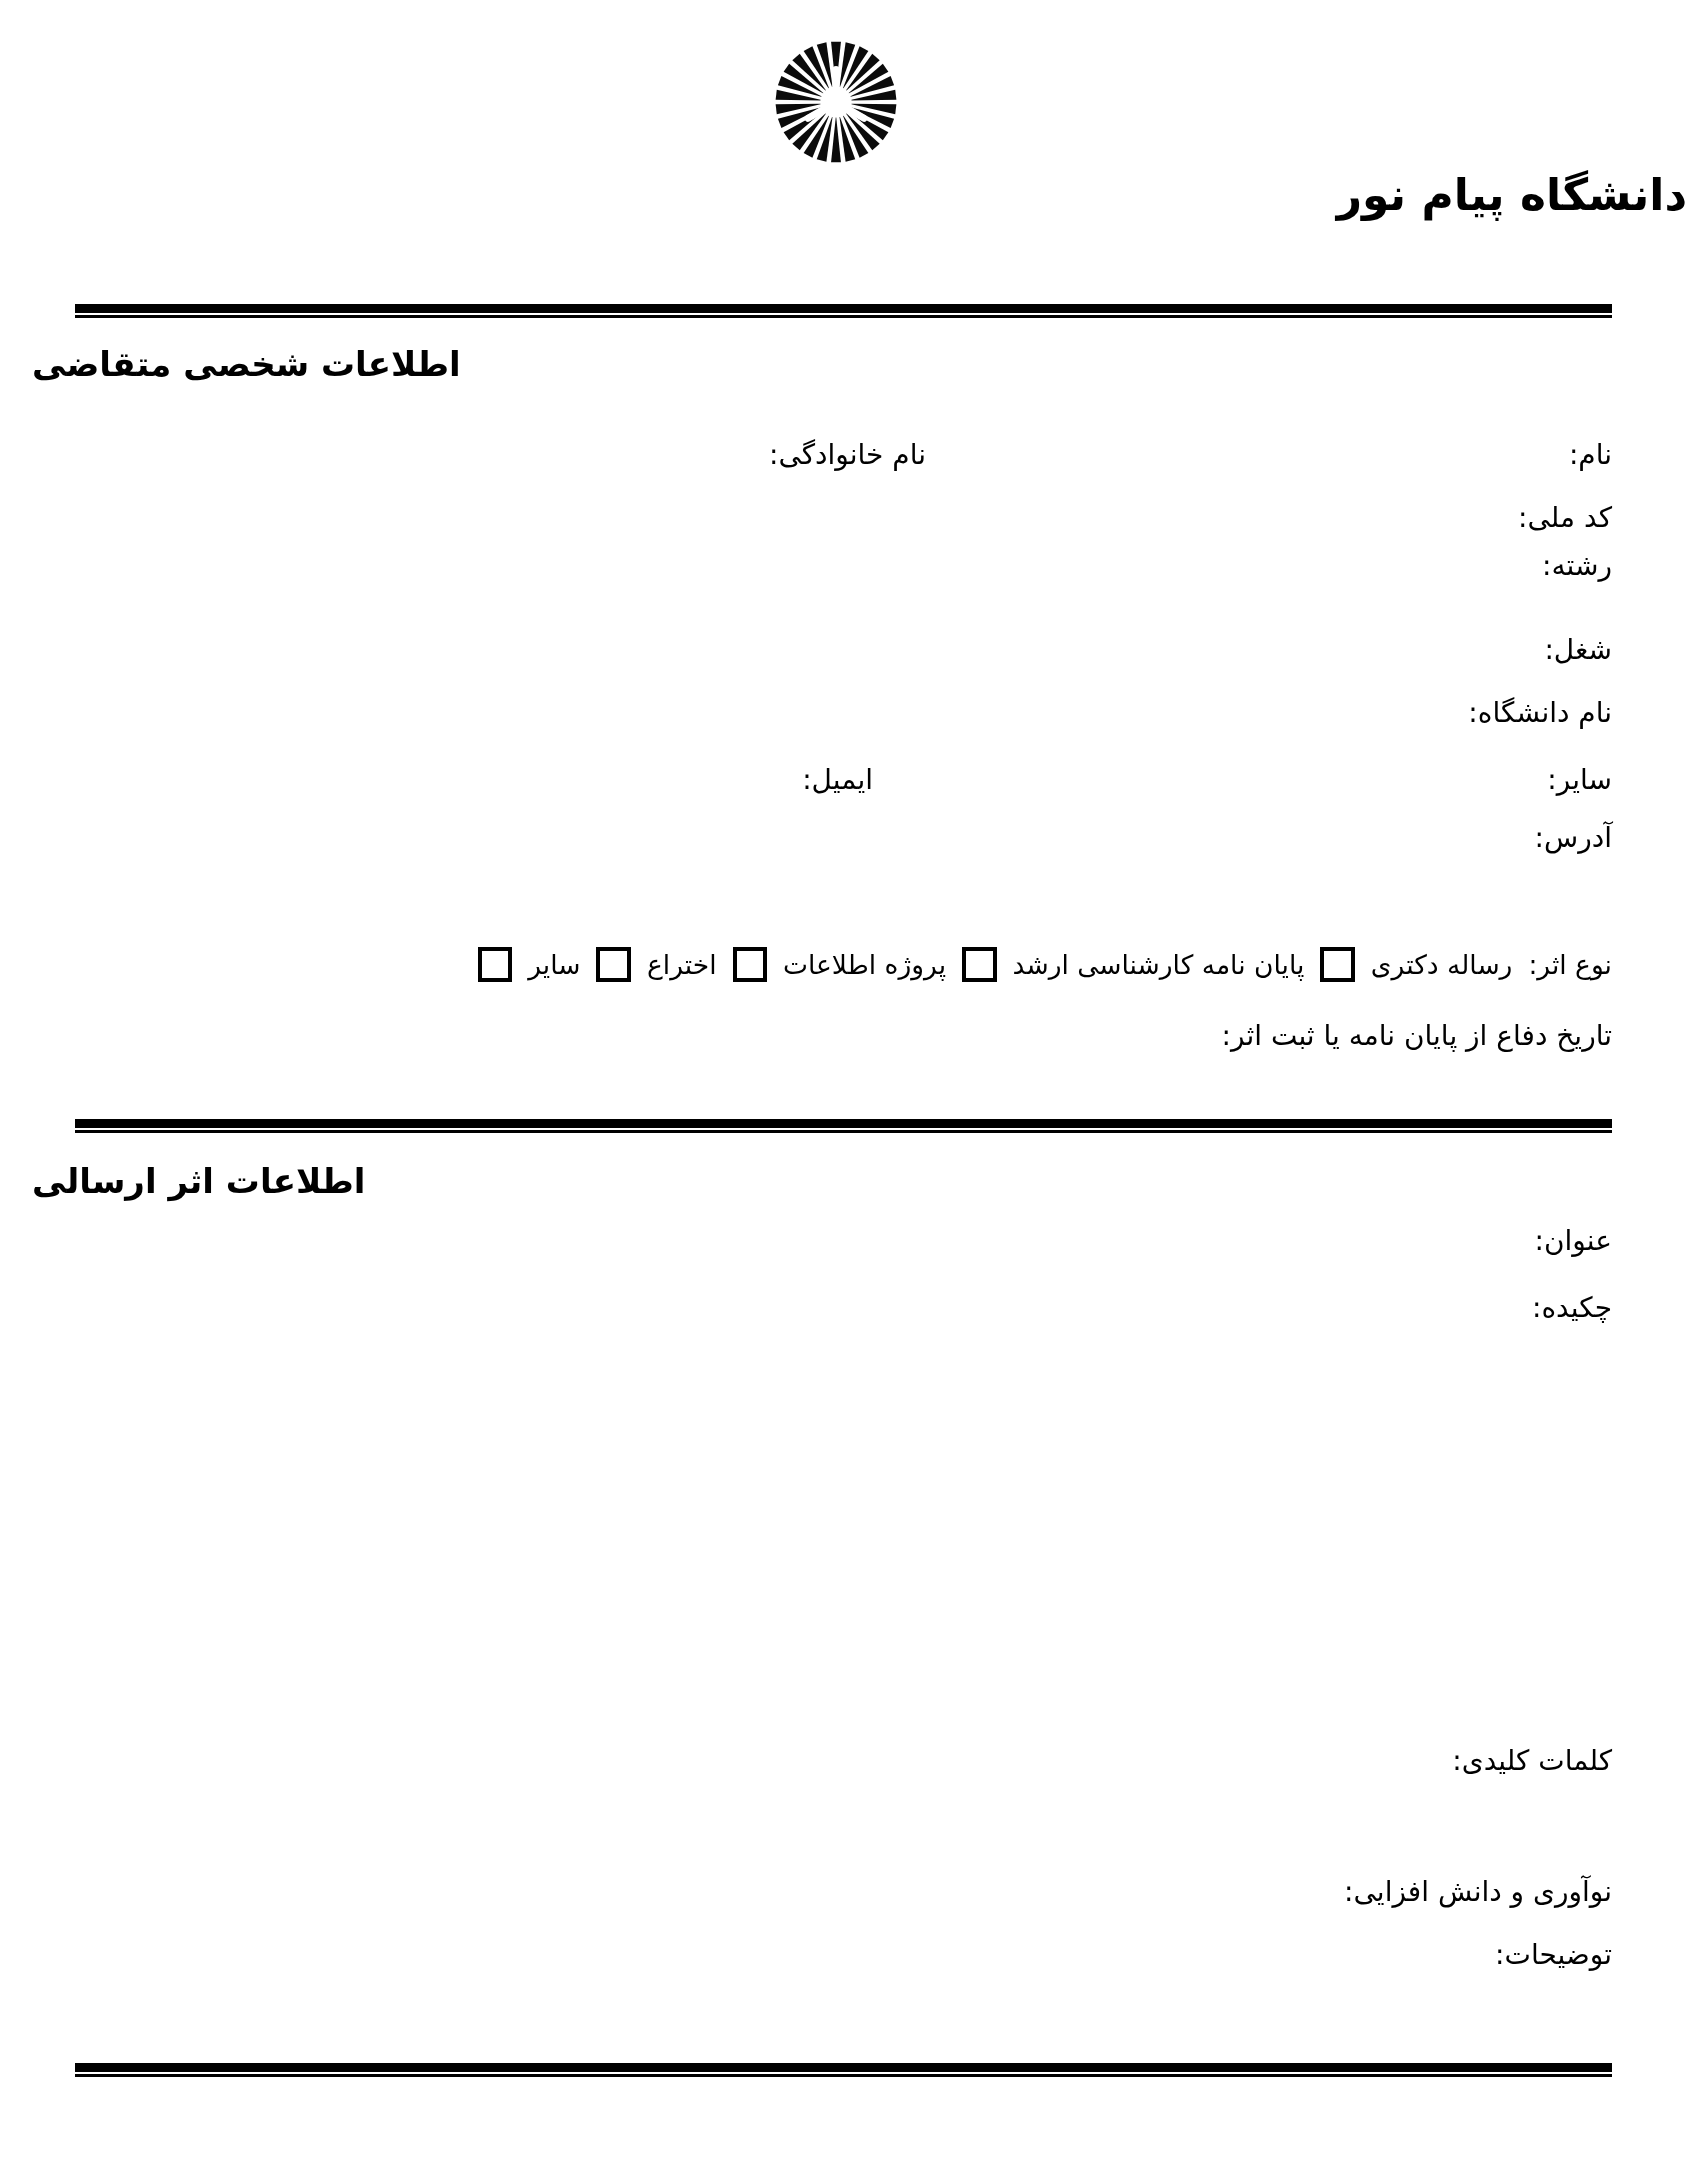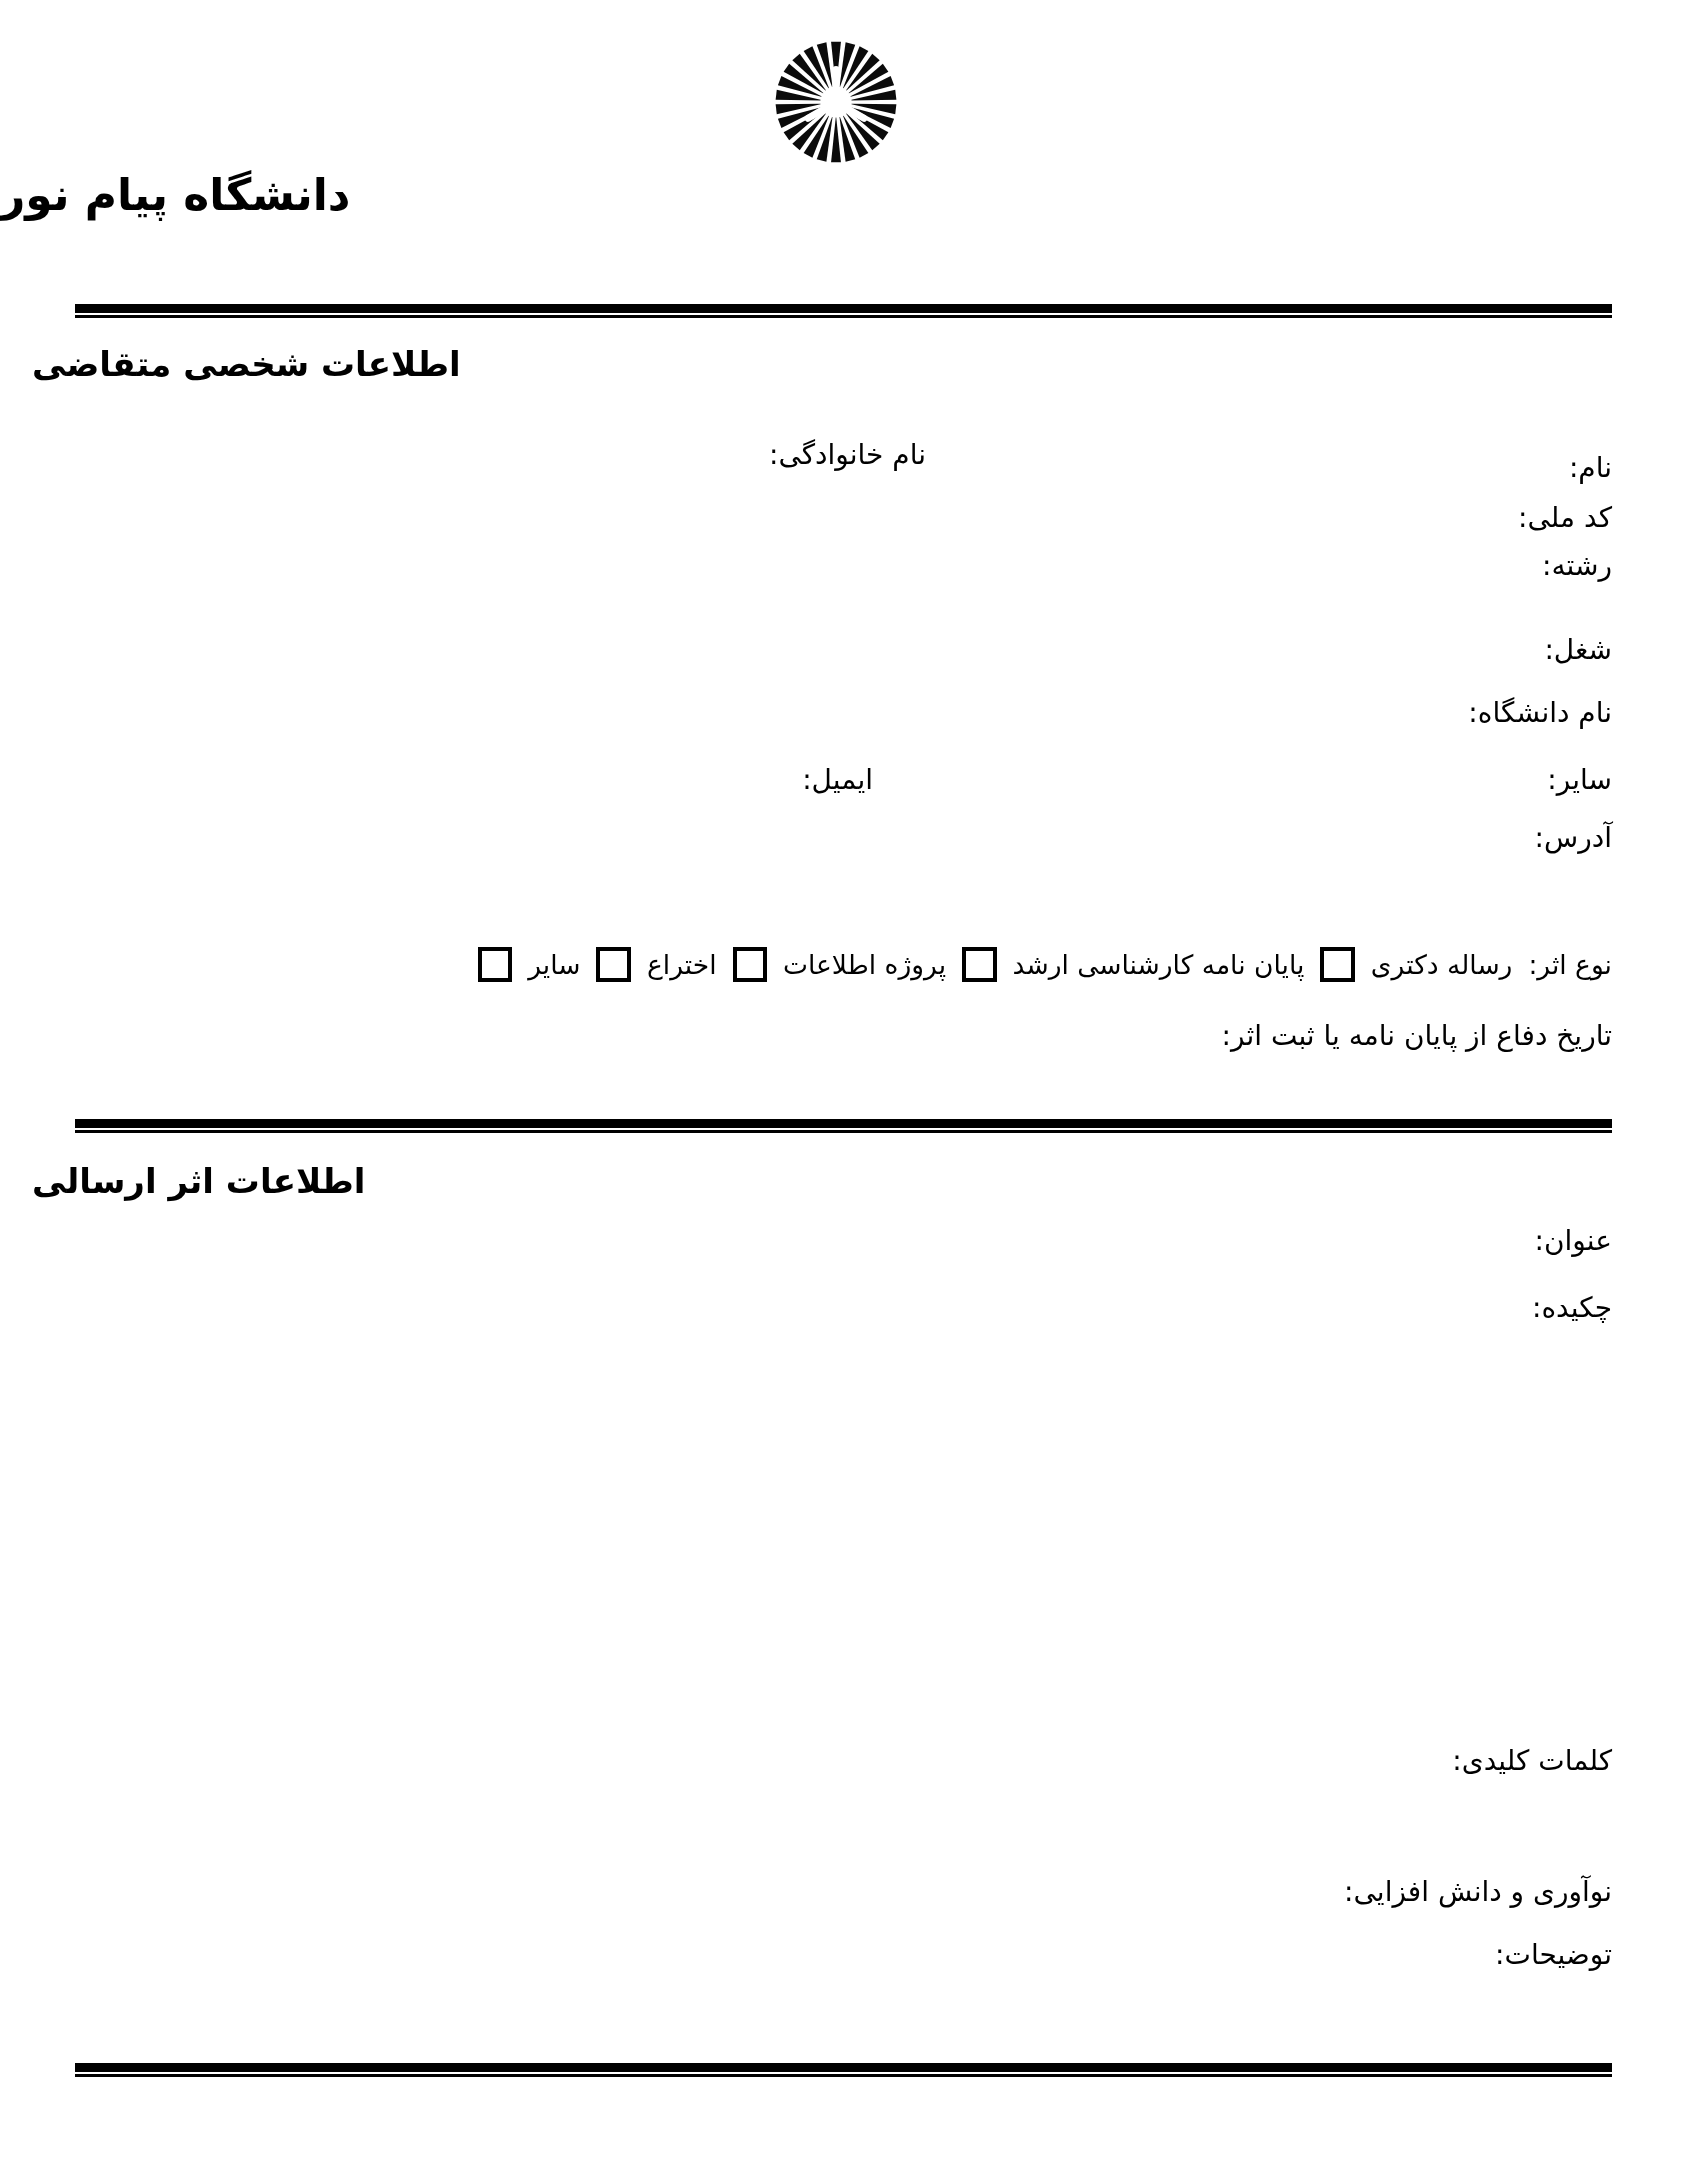--- a/index.html
+++ b/index.html
@@ -8,21 +8,21 @@
     width:1687px;height:2183px;
     background:#ffffff;
     color:#000;
     font-family:"DejaVu Sans", sans-serif;
     overflow:hidden;
     direction:rtl;
   }
   .logo-burst{position:absolute;top:37px;left:771px;width:130px;height:130px;}
   .logo-wordmark{
     position:absolute;top:169px;left:0;width:100%;
-    text-align:left;font-size:44px;font-weight:bold;
+    text-align:right;font-size:44px;font-weight:bold;
     letter-spacing:-0.7px;
   }
   .rule{position:absolute;left:75px;right:75px;}
   .rule .thick{height:8.6px;background:#000;}
   .rule .gap{height:2px;}
   .rule .thin{height:3.3px;background:#000;}
   .sec-title{
     position:absolute;left:0;width:100%;margin:16px;
     text-align:left;font-size:34px;font-weight:bold;white-space:nowrap;padding-left:16px;
   }
@@ -86,21 +86,21 @@
   <div class="logo-wordmark">دانشگاه پیام نور</div>
 
   <div class="rule" style="top:304px">
     <div class="thick"></div>
     <div class="gap"></div>
     <div class="thin"></div>
   </div>
 
   <h1 class="sec-title" style="top:328px">اطلاعات شخصی متقاضی</h1>
 
-  <div class="lbl" style="top:450px;right:75px">نام:</div>
+  <div class="lbl" style="top:437px;right:75px">نام:</div>
   <div class="lbl" style="top:437px;right:761px">نام خانوادگی:</div>
   <div class="lbl" style="top:500px;right:75px">کد ملی:</div>
   <div class="lbl" style="top:548px;right:75px">رشته:</div>
   <div class="lbl" style="top:632px;right:75px">شغل:</div>
   <div class="lbl" style="top:695px;right:75px">نام دانشگاه:</div>
   <div class="lbl" style="top:762px;right:75px">سایر:</div>
   <div class="lbl" style="top:762px;right:814px">ایمیل:</div>
   <div class="lbl" style="top:820px;right:75px">آدرس:</div>
 
   <div class="worktype">

